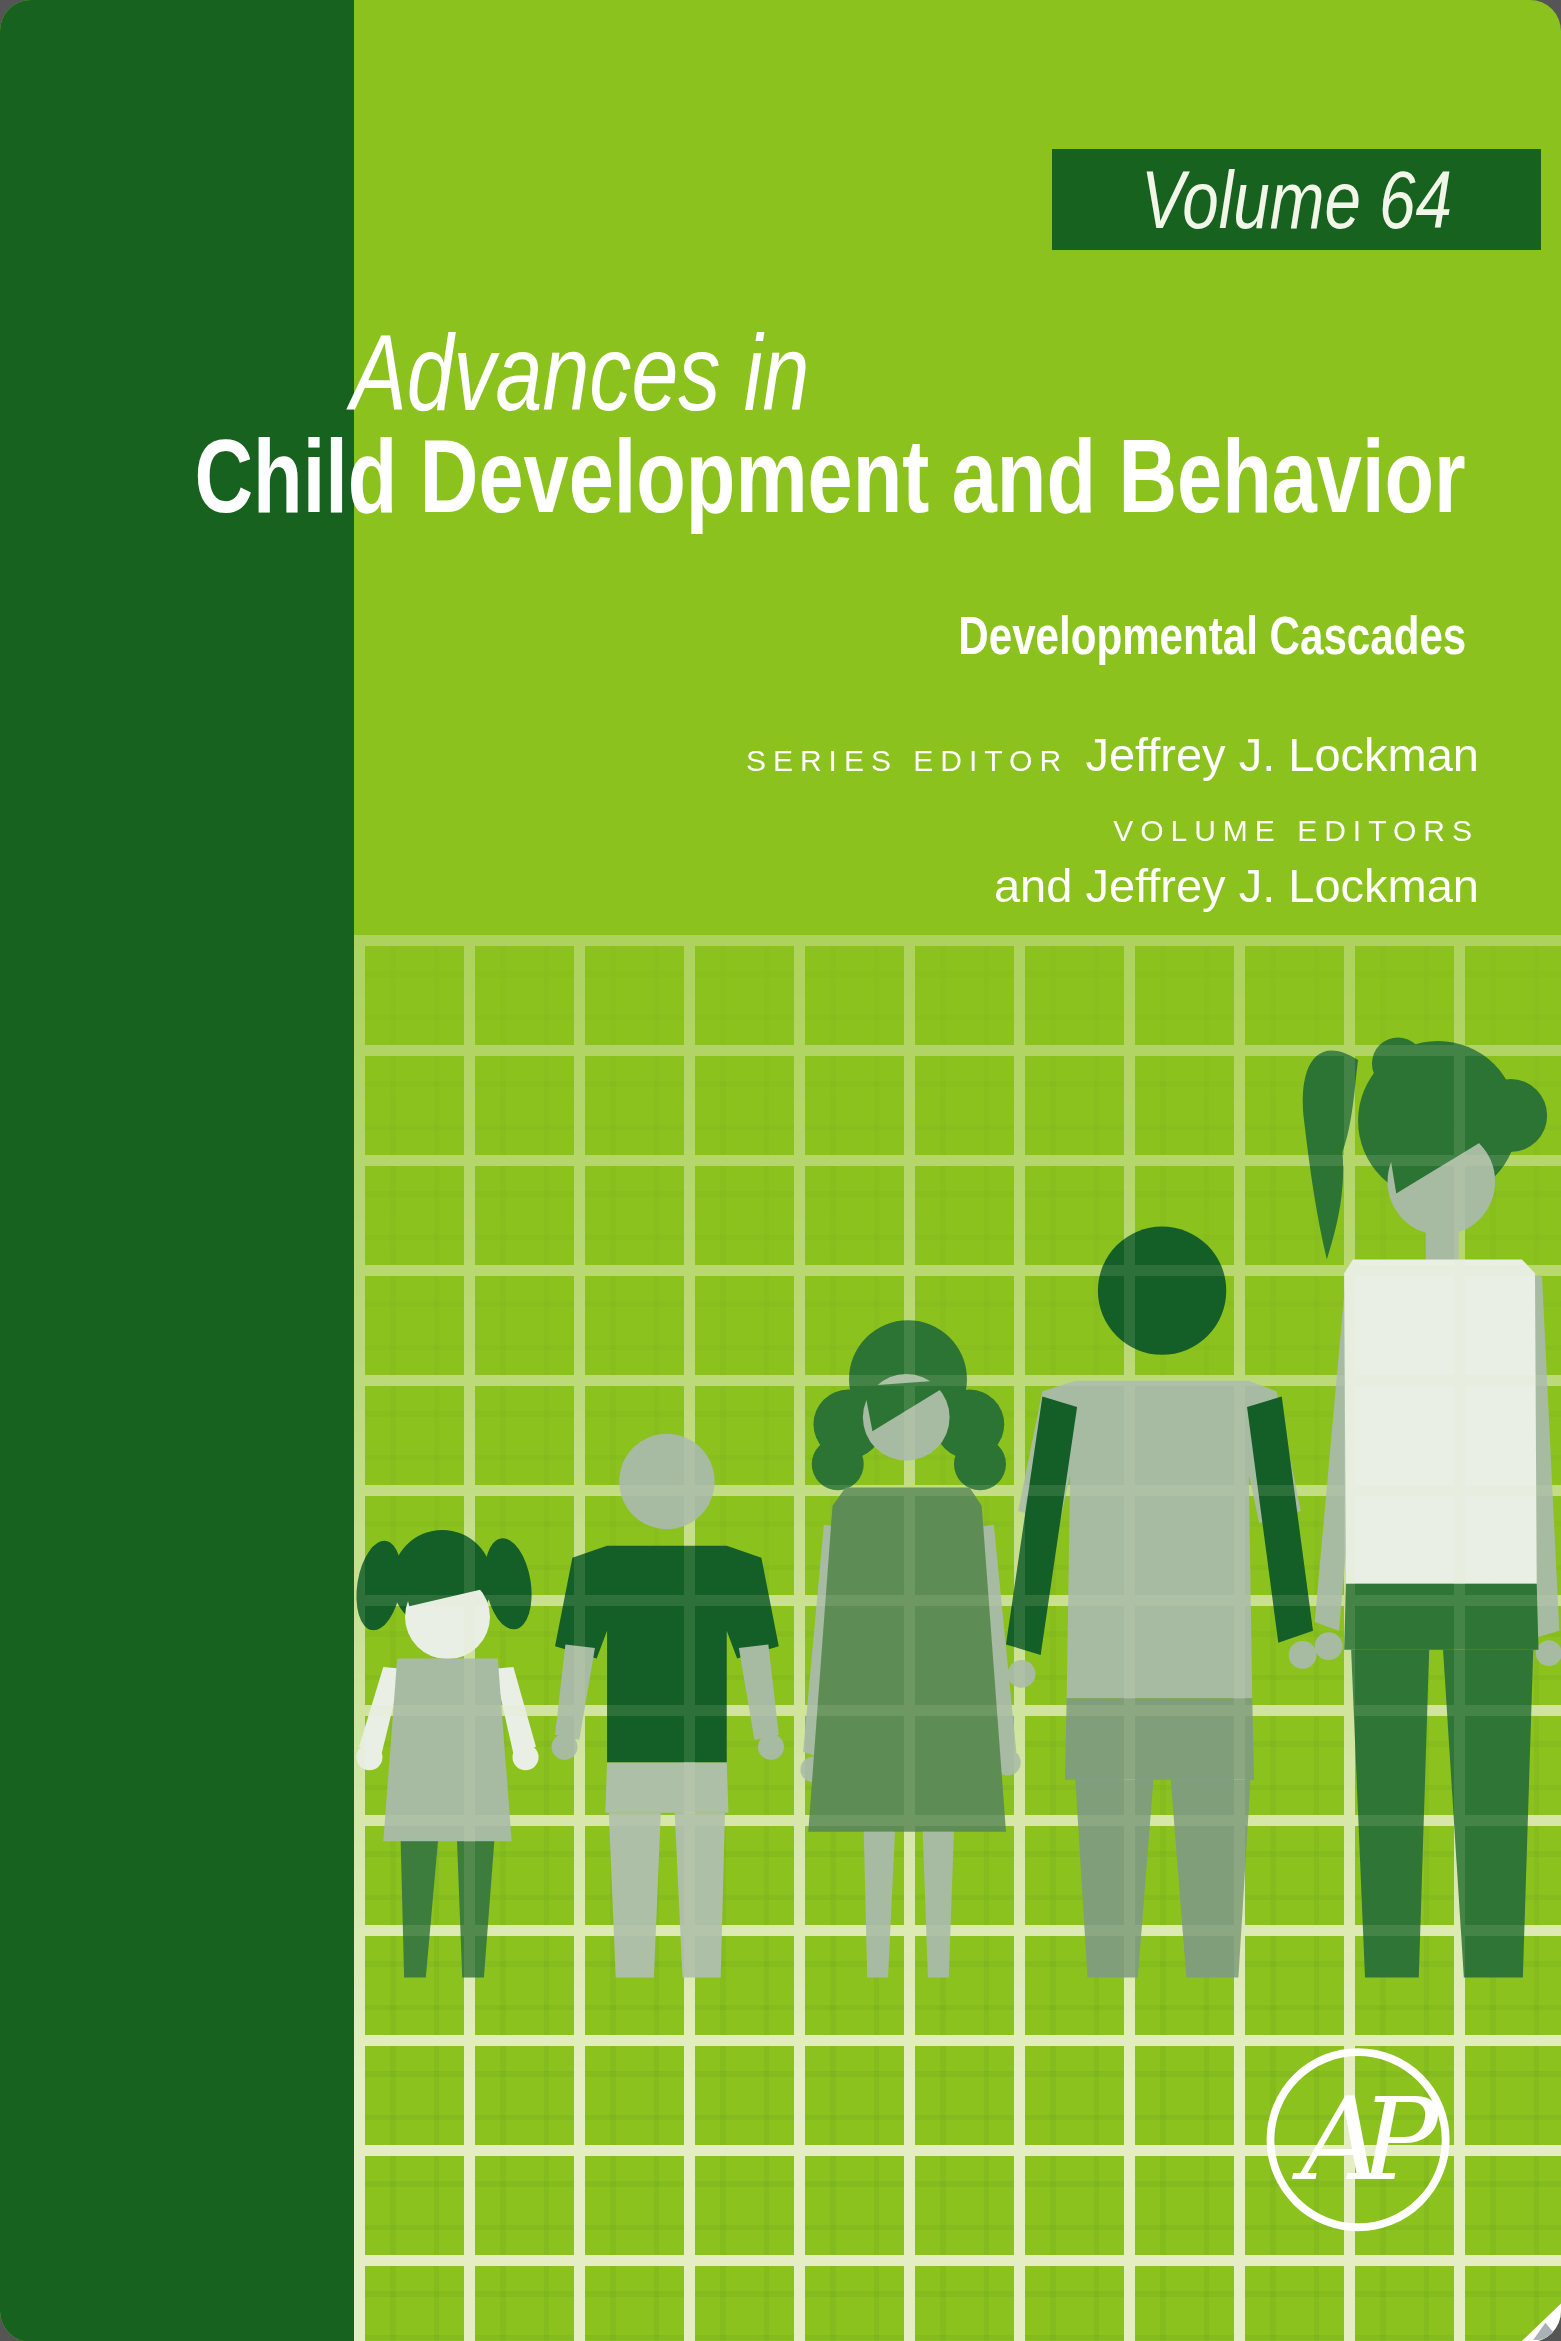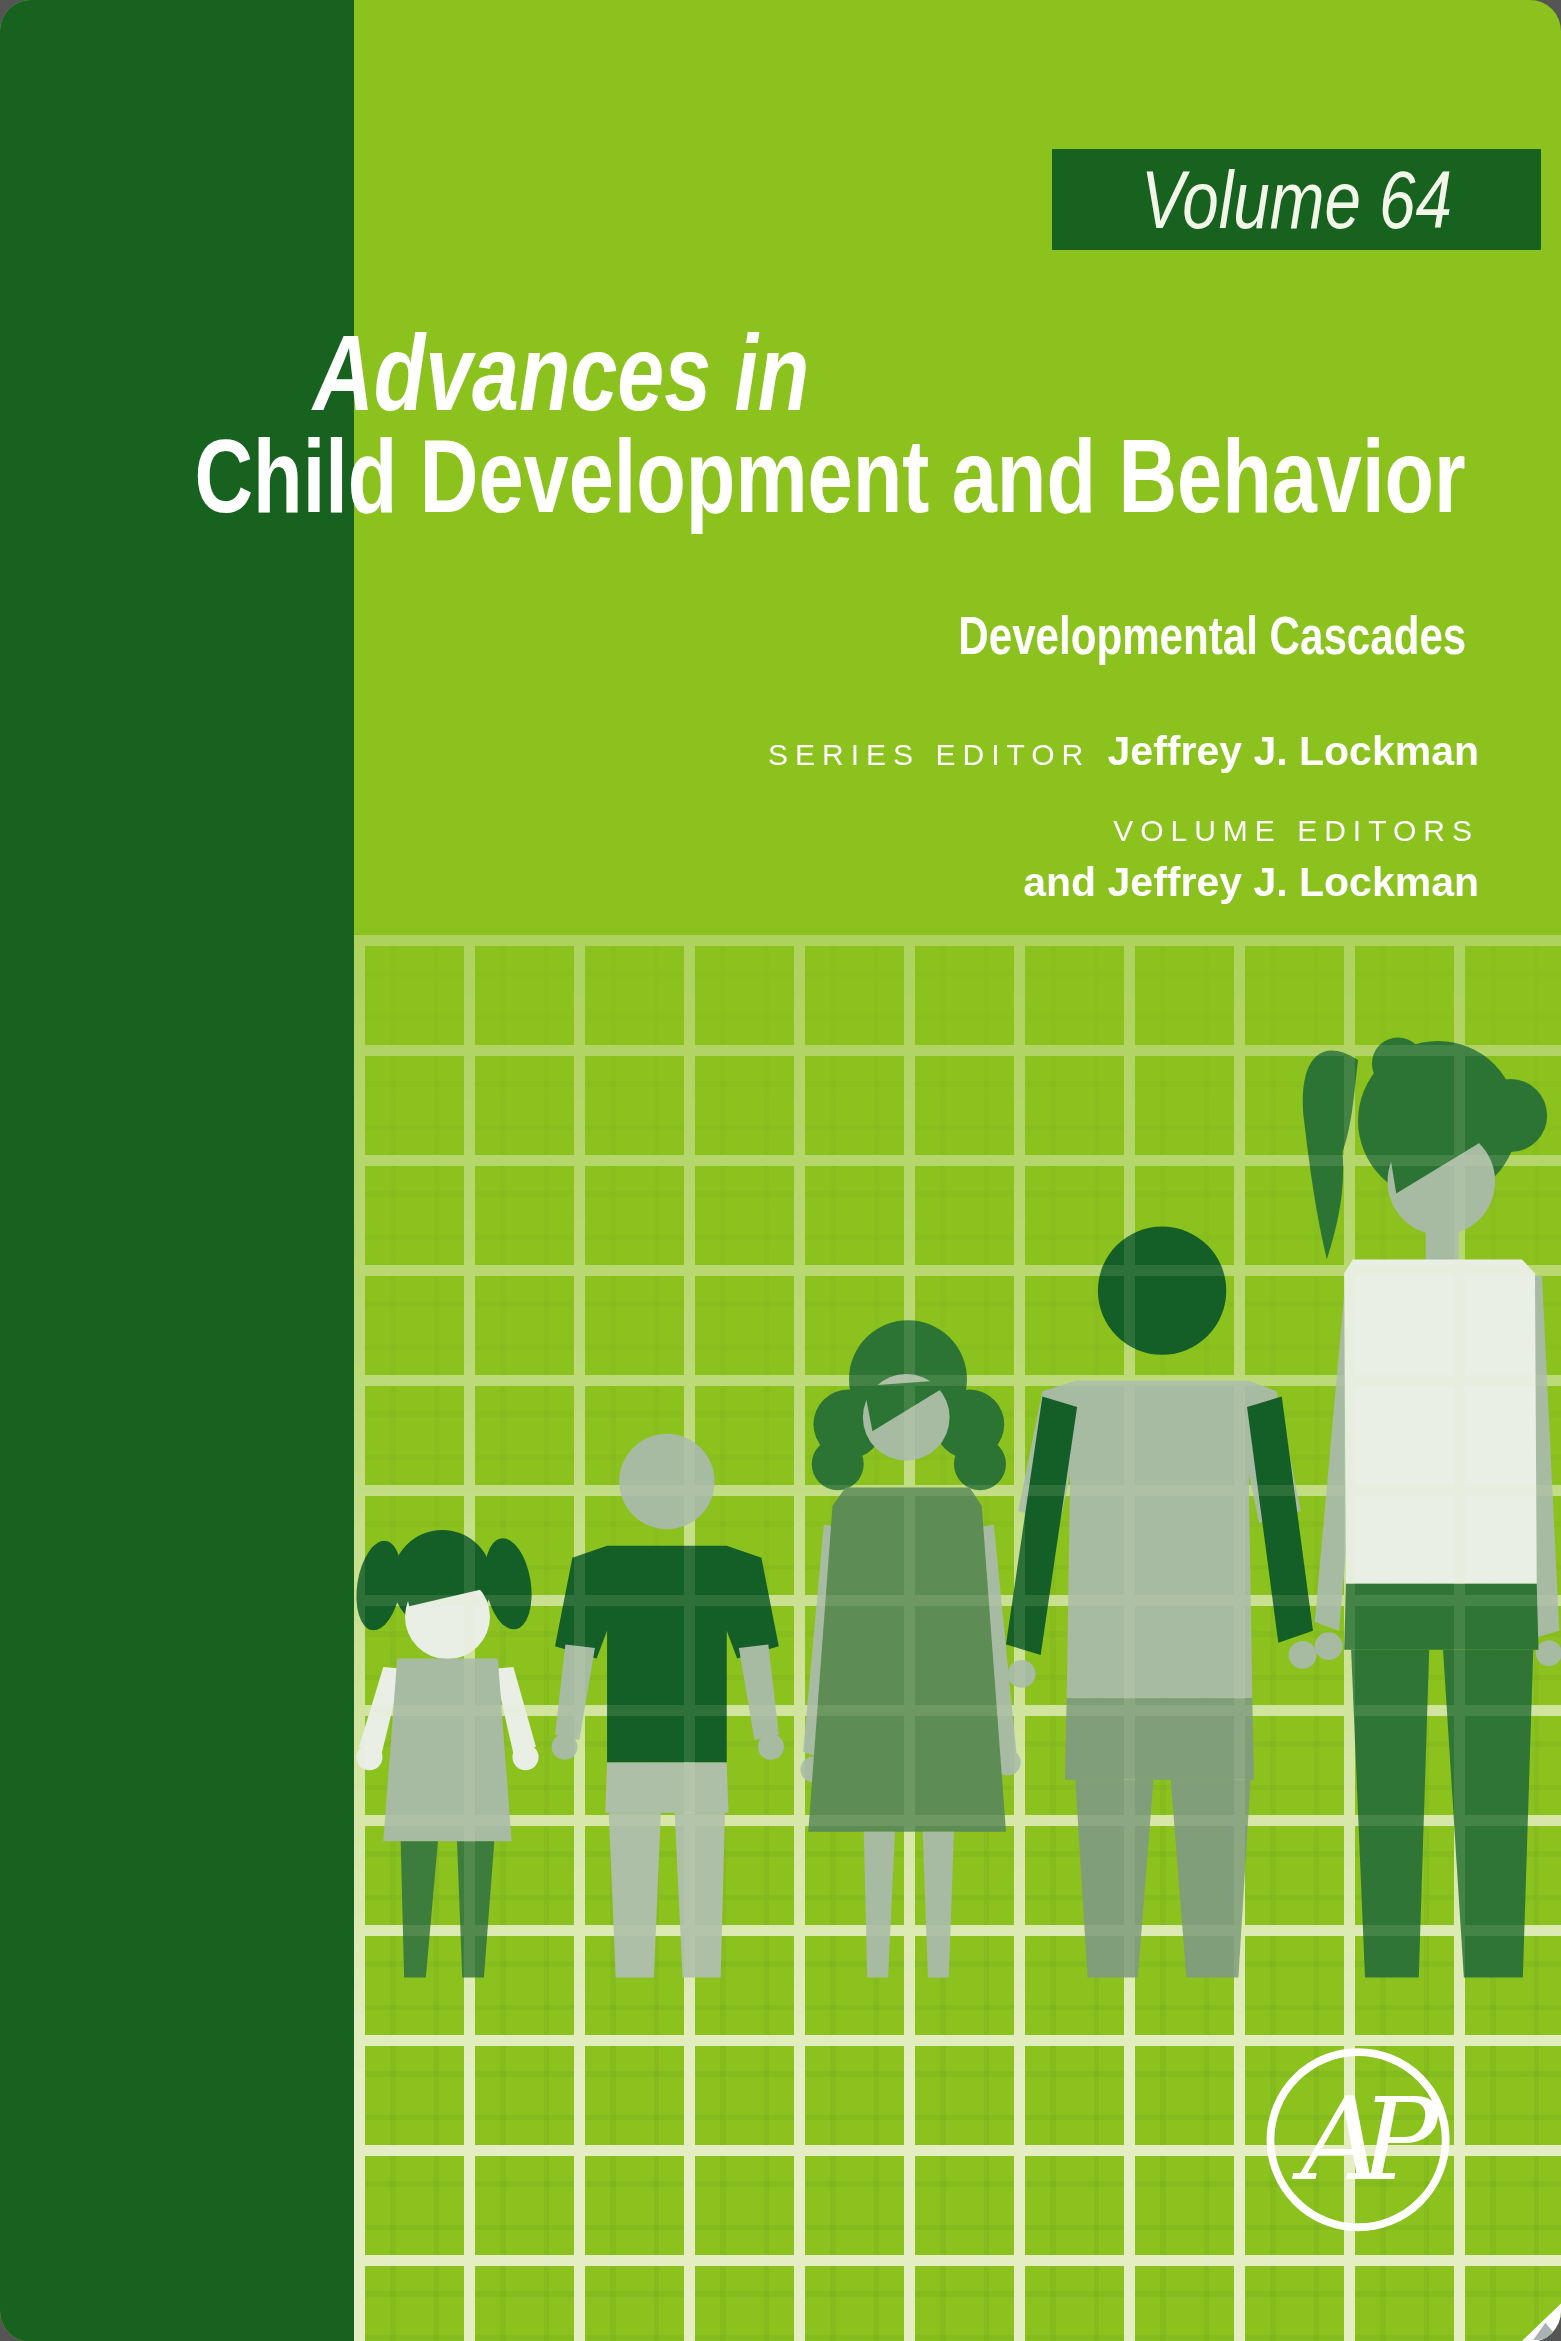--- a/index.html
+++ b/index.html
@@ -40,28 +40,28 @@
     background:var(--bg_dark);
     display:flex;align-items:center;justify-content:center;
   }
   .badge .txt{
     font-style:italic;font-size:82px;color:var(--text_light);
     transform:scaleX(.8);white-space:nowrap;line-height:1;
   }
   
   .line{position:absolute;white-space:nowrap;color:#ffffff;line-height:1;}
   .scale-r{display:inline-block;transform:scaleX(.78);transform-origin:right center;}
-  .advances{top:319px;right:752px;font-size:108px;font-style:italic;font-weight:700;}
+  .advances{top:319px;right:752px;font-size:108px;font-style:italic;font-weight:400;}
   .main-title{top:424px;right:95px;font-size:104px;font-weight:700;}
   .subtitle{top:560px;right:95px;font-size:54px;font-weight:700;margin-top:48px;}
   
   .ed-line{position:absolute;right:82px;white-space:nowrap;color:#fff;
            display:flex;align-items:baseline;gap:17.3px;line-height:1;}
   .ed-label{font-size:30px;letter-spacing:7px;font-weight:400;}
-  .ed-name{font-size:41px;font-weight:700;}
+  .ed-name{font-size:47px;font-weight:400;}
   .ed1{top:731px;}
   .ed2{top:816px;margin-left:28px;}
   .ed3{top:862px;}
   
   svg.art{position:absolute;left:0;top:0;width:1561px;height:2342px;}
   .f-dark{fill:var(--fig_dark);}
   .f-hair{fill:var(--fig_hair);}
   .f-sage{fill:var(--fig_sage);}
   .f-pale{fill:var(--fig_pale);}
   .f-dress{fill:var(--fig_dress);}

